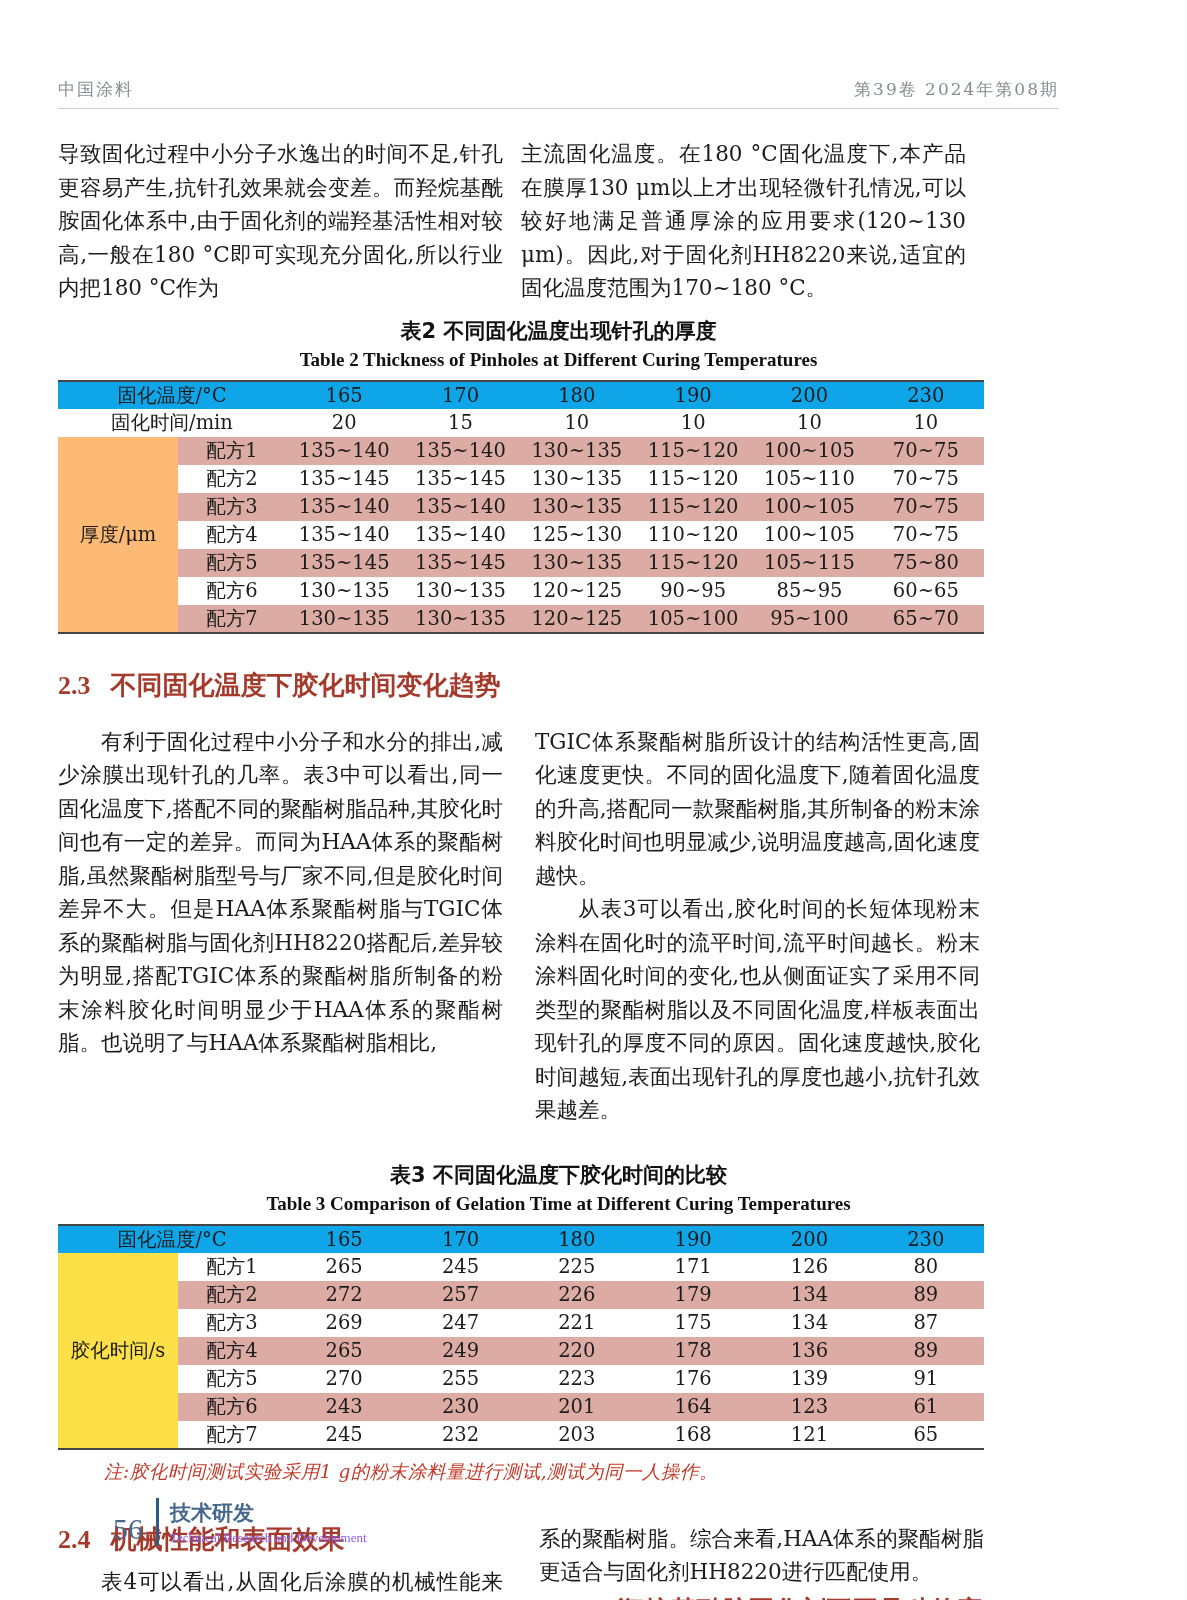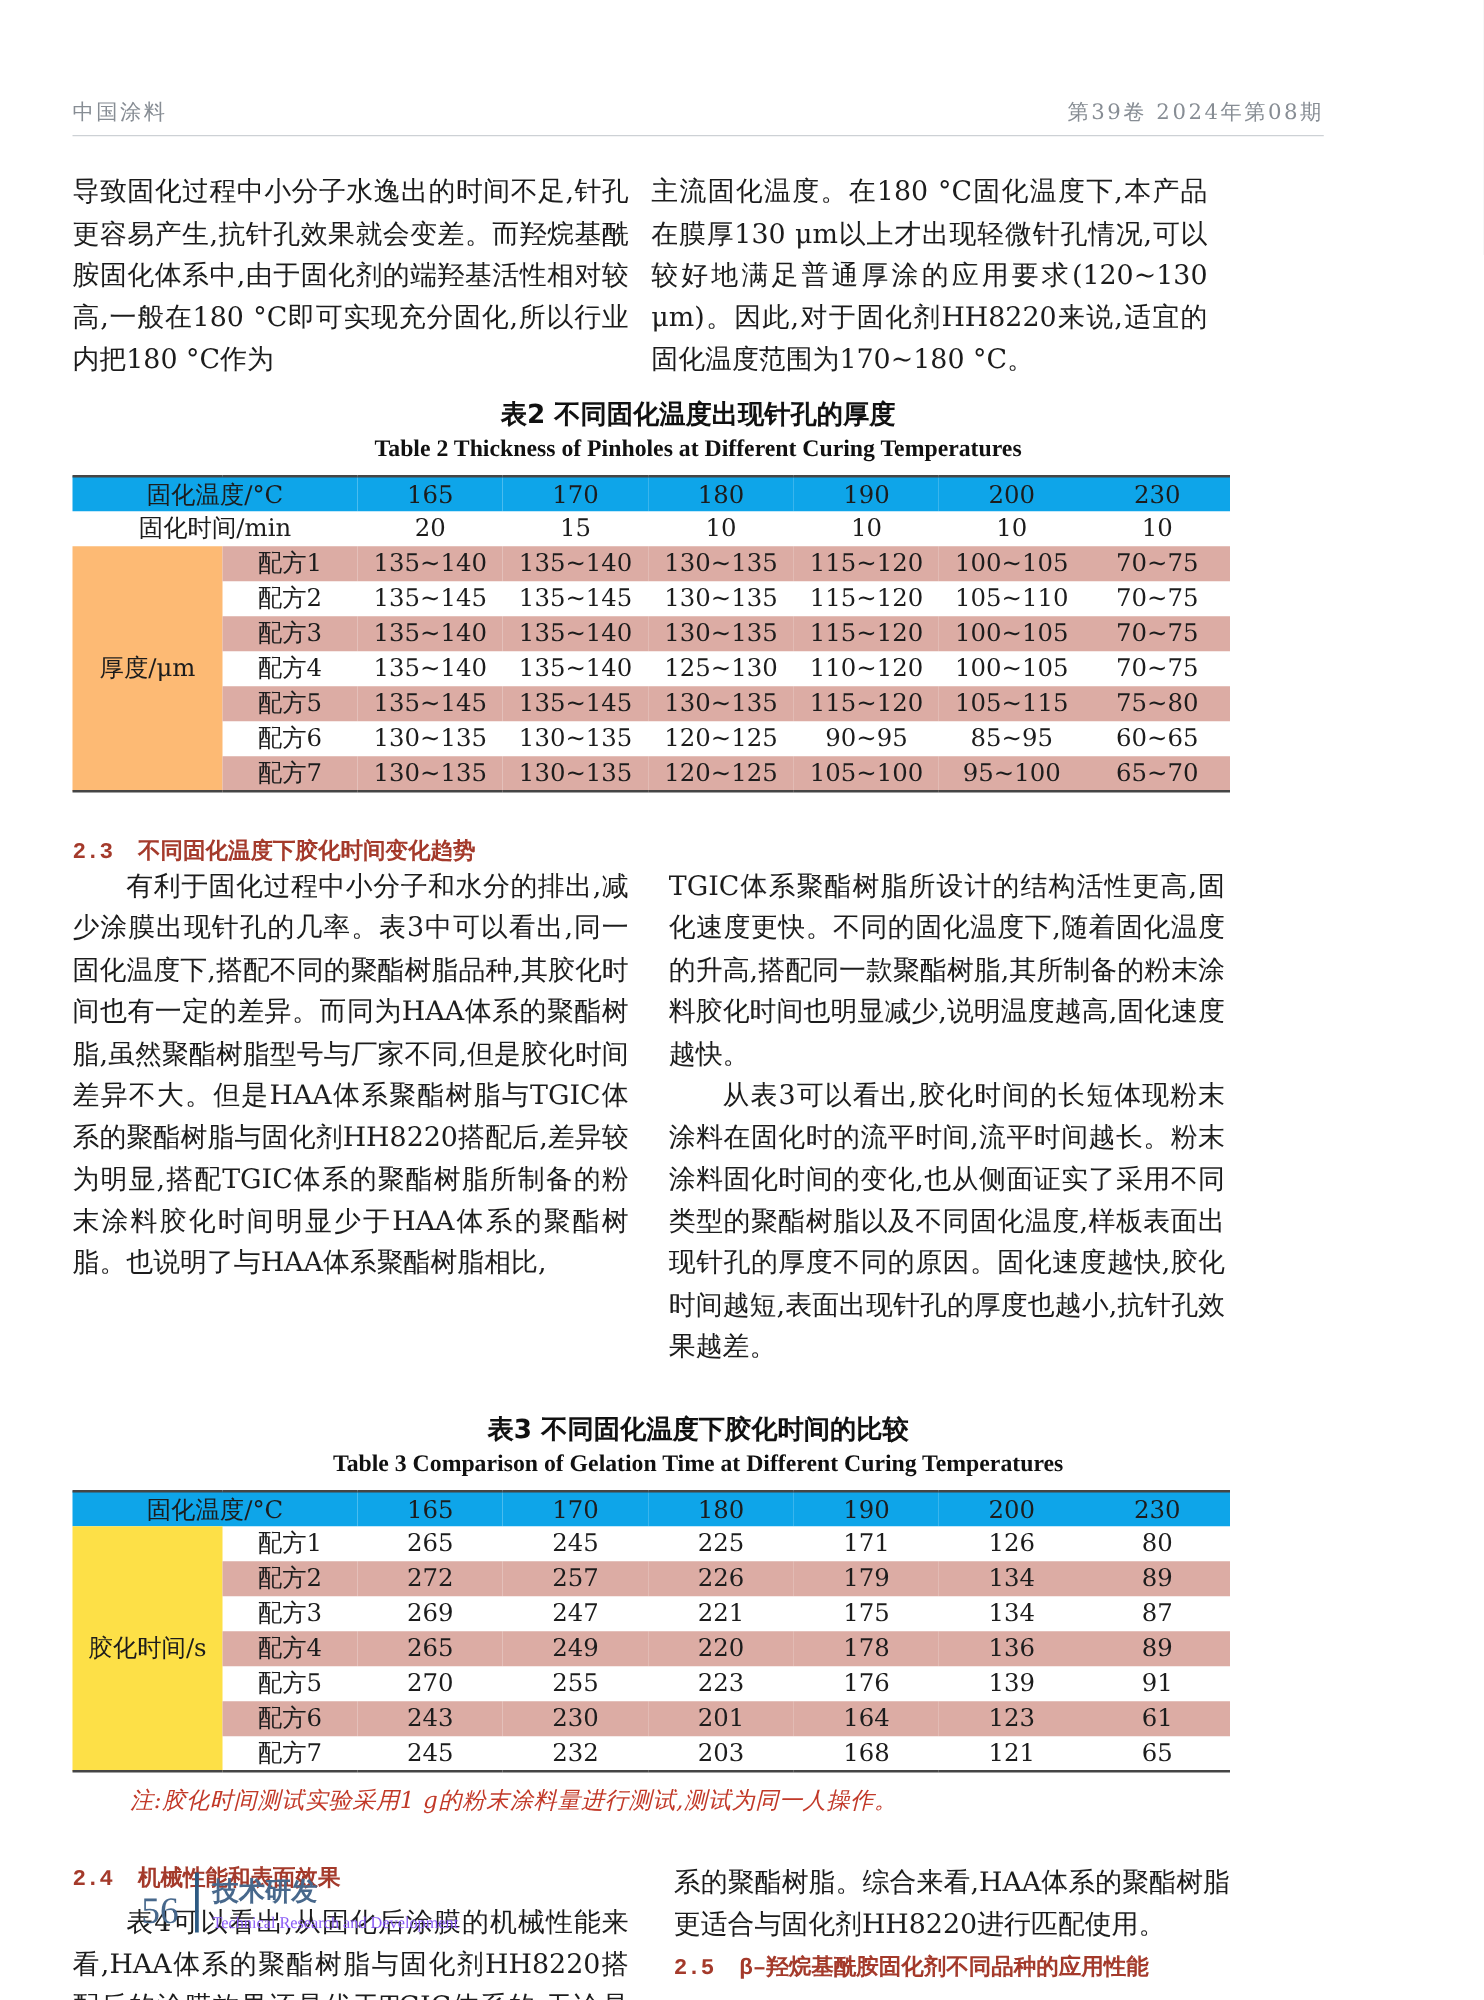--- a/index.html
+++ b/index.html
@@ -36,29 +36,29 @@
   td.lbl { text-align:left; padding-left:10px; }
   .hdr { background:#0ea5e9; }
   .pink { background:#dcaca4; }
   .grouppink { background:#fdba74; }
   .groupwhite { background:#fde047; }
 
   .tbl-note { font-size:18.5px; color:#c23928; margin-top:9px; padding-left:46px;
     font-style:italic; letter-spacing:0.5px; }
 
   
-  .sec-heading { font-family:Liberation Mono, monospace; font-weight:bold;
-    font-size:18px; color:#a43a2b; }
+  .sec-heading { font-family:Liberation Serif, serif; font-weight:bold;
+    font-size:26px; color:#a43a2b; }
   .sec-heading .num { margin-right:20px; }
 
   
   .mt-intro   { margin-top:28px;gap:18px; }
   .mt-t2cap   { margin-top:12px; }
   .mt-sec23   { margin-top:34px; }
-  .mt-par23   { margin-top:1px;gap:32px; }
+  .mt-par23   { margin-top:22px;gap:32px; }
   .mt-t3cap   { margin-top:34px; }
   .mt-sec24   { margin-top:38px; }
   .mt-par24   { margin-top:8px; }
 
   
   .page-footer { position:absolute; left:113px; bottom:54px; display:flex; align-items:flex-end; }
   .page-num { font-size:30px; color:#47688c; font-family:"Liberation Serif", serif; }
   .footer-bar { width:3px; height:48px; background:#2d5a82; margin:0 11px 0 13px; }
   .footer-cn { font-family:"DejaVu Sans", sans-serif; font-weight:bold; font-size:21px; color:#47688c; }
   .footer-en { font-family:"Liberation Serif", serif; font-size:13px; color:#8b5cf6; margin-top:3px; }

